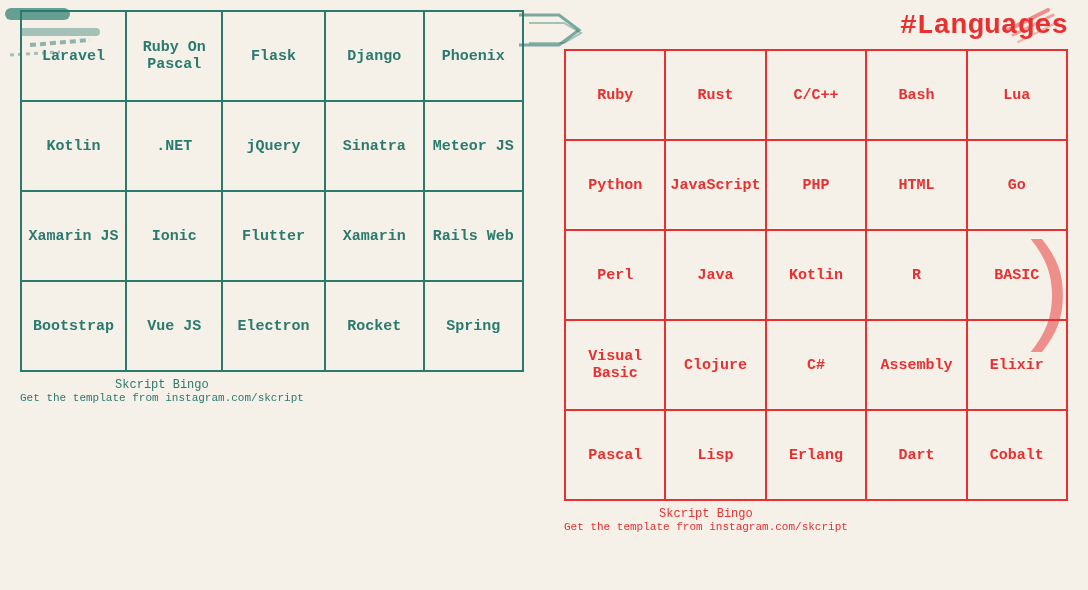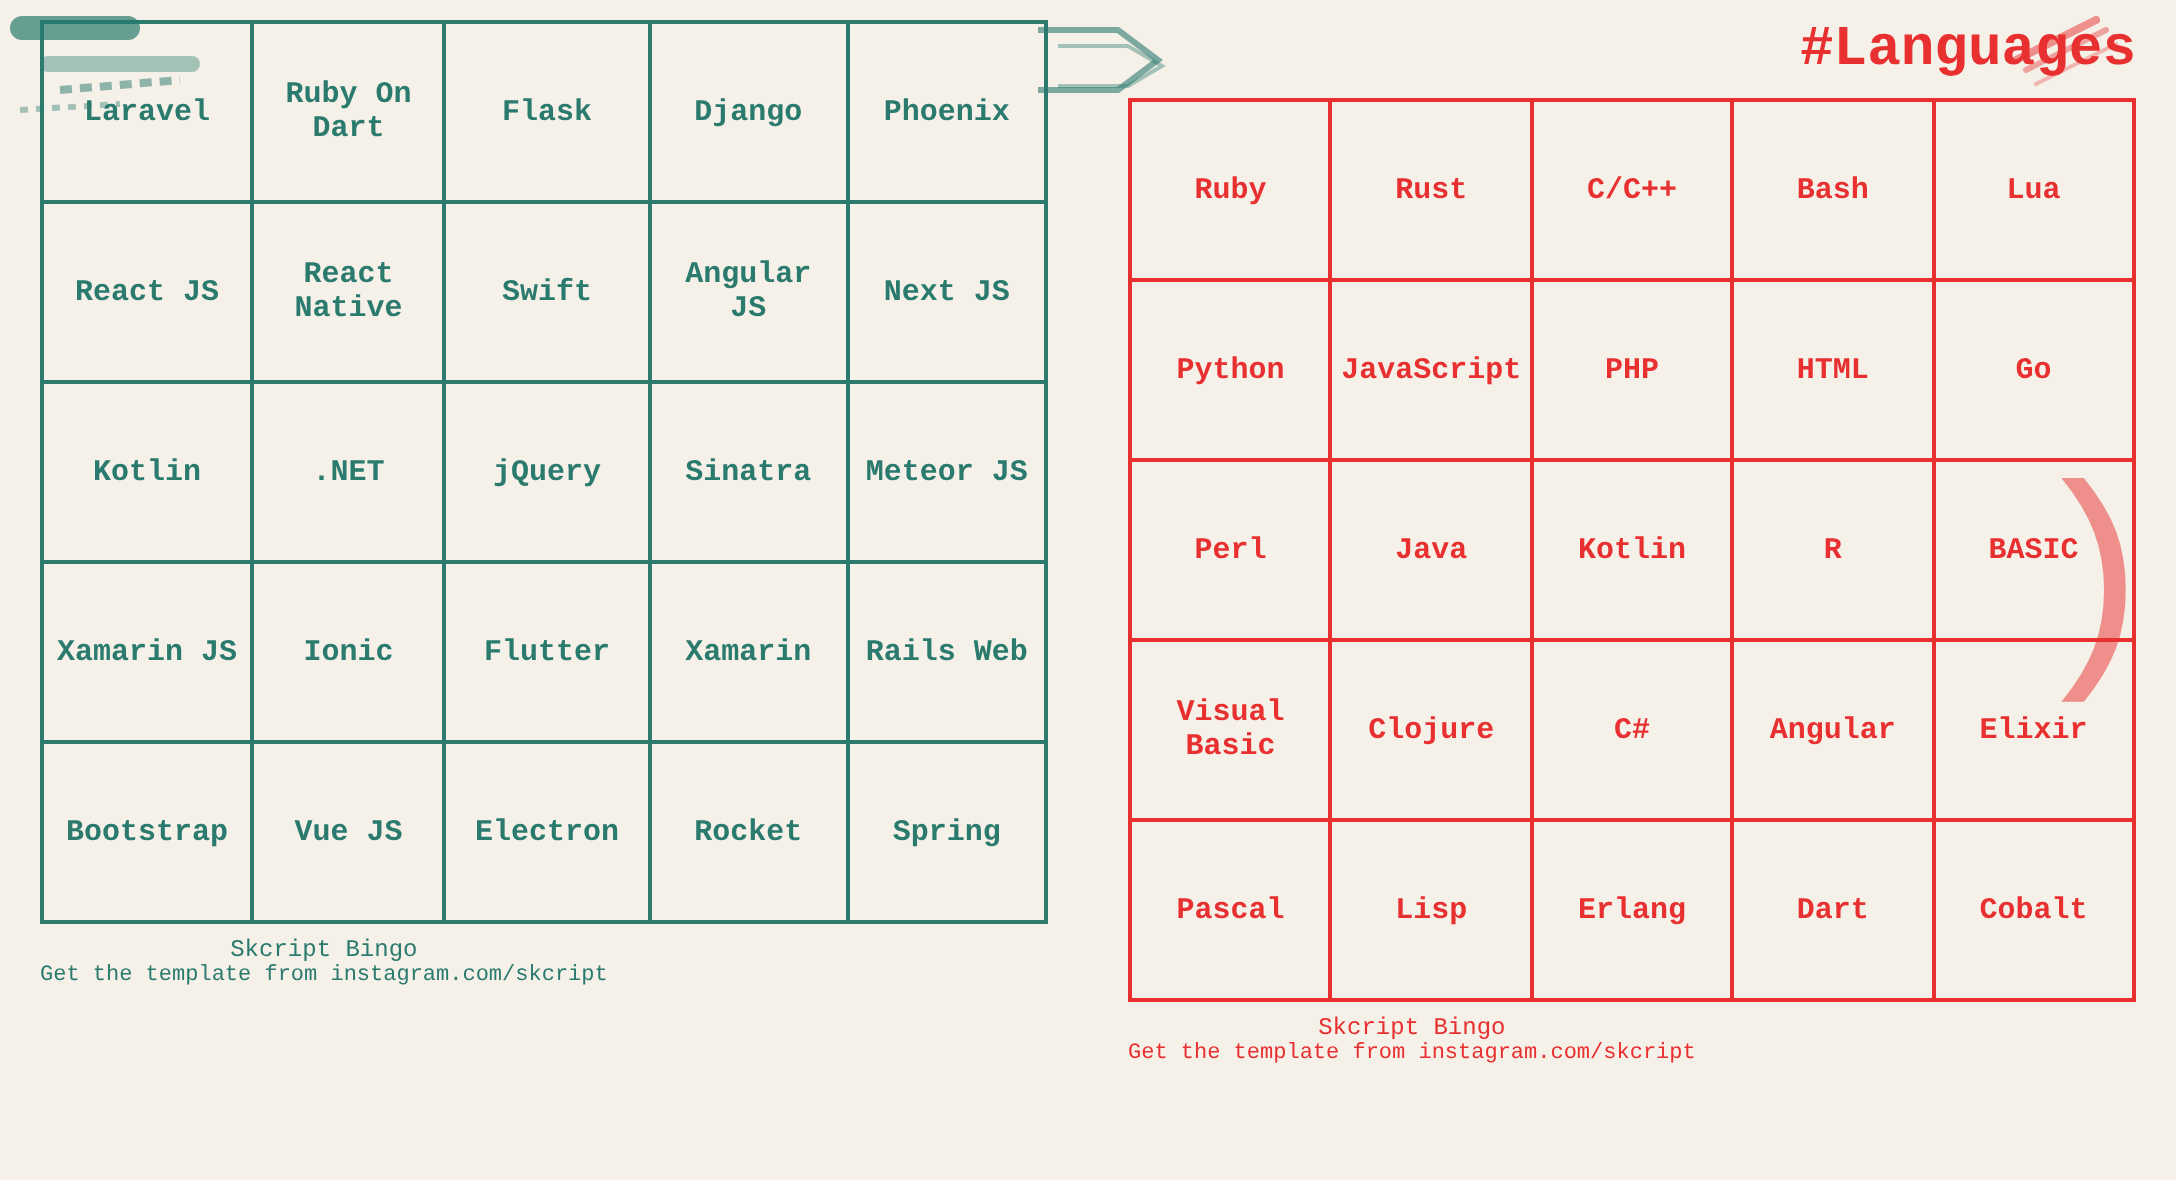--- a/index.html
+++ b/index.html
@@ -120,31 +120,24 @@
     <rect x="20" y="28" width="80" height="8" rx="4" fill="#2a7a6e" opacity="0.4"></rect>
     <line x1="30" y1="45" x2="90" y2="40" stroke="#2a7a6e" stroke-width="4" stroke-dasharray="6,4" opacity="0.5"></line>
     <line x1="10" y1="55" x2="60" y2="52" stroke="#2a7a6e" stroke-width="3" stroke-dasharray="4,4" opacity="0.4"></line>
   </svg>
 
 
   <table class="bingo-grid">
     <tbody id="left-tbody">
         <tr>
           <td>Laravel</td>
-          <td>Ruby On Dart</td>
+          <td>Ruby On Pascal</td>
           <td>Flask</td>
           <td>Django</td>
           <td>Phoenix</td>
-        </tr>
-        <tr>
-          <td>React JS</td>
-          <td>React Native</td>
-          <td>Swift</td>
-          <td>Angular JS</td>
-          <td>Next JS</td>
         </tr>
         <tr>
           <td>Kotlin</td>
           <td>.NET</td>
           <td>jQuery</td>
           <td>Sinatra</td>
           <td>Meteor JS</td>
         </tr>
         <tr>
           <td>Xamarin JS</td>
@@ -209,21 +202,21 @@
           <td>Perl</td>
           <td>Java</td>
           <td>Kotlin</td>
           <td>R</td>
           <td>BASIC</td>
         </tr>
         <tr>
           <td>Visual Basic</td>
           <td>Clojure</td>
           <td>C#</td>
-          <td>Angular</td>
+          <td>Assembly</td>
           <td>Elixir</td>
         </tr>
         <tr>
           <td>Pascal</td>
           <td>Lisp</td>
           <td>Erlang</td>
           <td>Dart</td>
           <td>Cobalt</td>
         </tr>
       </tbody>

